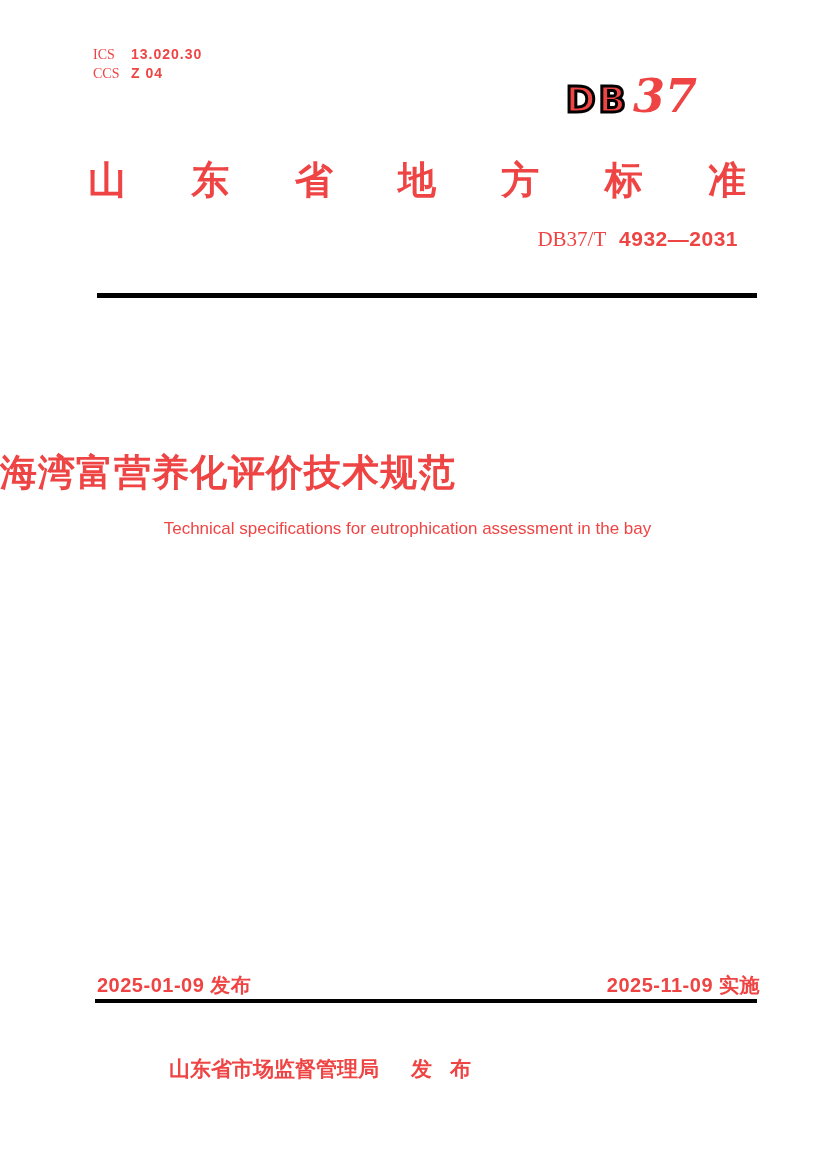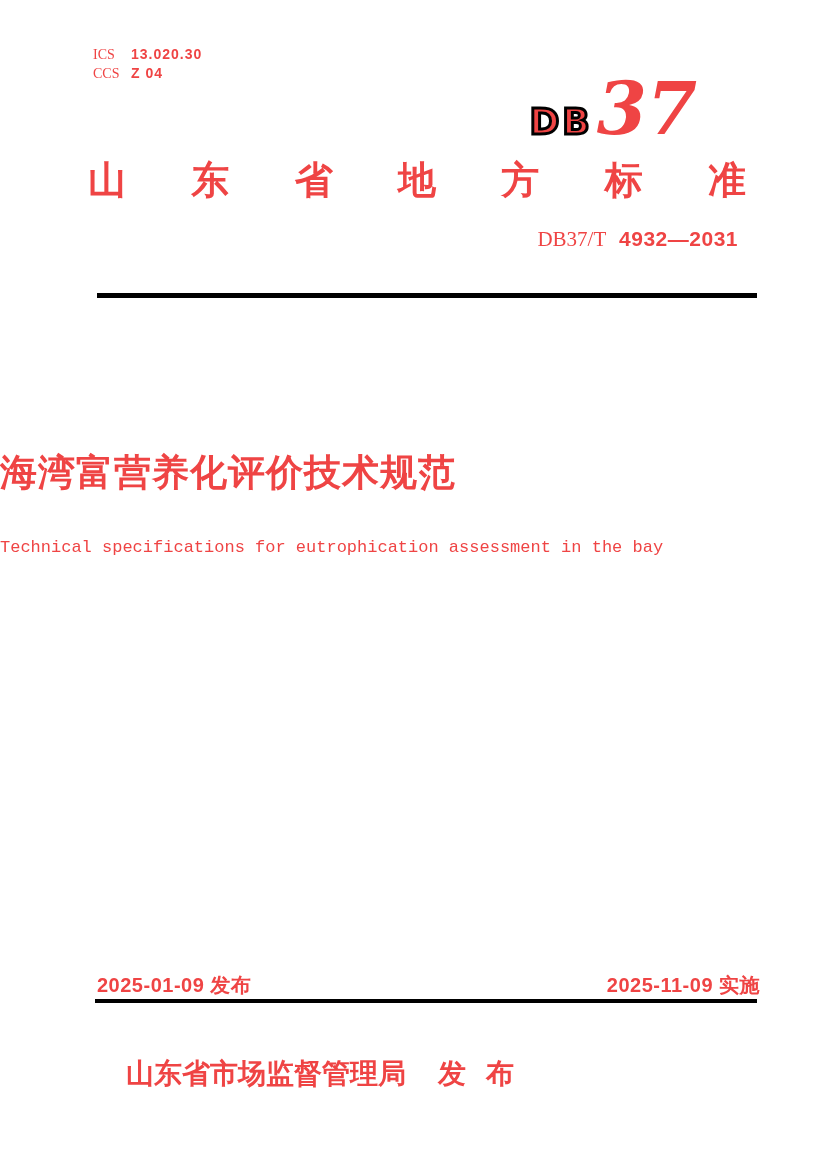--- a/index.html
+++ b/index.html
@@ -41,21 +41,21 @@
     font-family: "DejaVu Sans", "Liberation Sans", sans-serif;
     font-weight: 900;
     font-size: 36px;
     letter-spacing: 3px;
     -webkit-text-stroke: 3px #000;
   }
   .db-logo .num {
     font-family: "DejaVu Serif", "Liberation Serif", serif;
     font-weight: bold;
     font-style: italic;
-    font-size: 72px;
+    font-size: 46px;
     margin-left: 4px;
   }
 
   
   .type-row {
     position: absolute;
     top: 153px;
     left: 88px;
     width: 658px;
     display: flex;
@@ -87,24 +87,25 @@
     position: absolute;
     top: 441px;
     left: 0;
     width: 815px;
     font-size: 37px;
     font-weight: bold;
     letter-spacing: 1px;
   }
   .title-en {
     position: absolute;
-    top: 531px;
+    top: 512px;
     left: 0;
     width: 815px;
-    font-family: Liberation Mono, monospace;
+    text-align: center;
+    font-family: Liberation Sans, sans-serif;
     font-size: 17px;
   }
 
   
   .date-row {
     position: absolute;
     top: 965px;
     left: 97px;
     width: 663px;
     display: flex;
@@ -116,21 +117,21 @@
   }
   .date-row .cjk { margin-left: 6px; }
 
   
   .publisher {
     position: absolute;
     top: 1048px;
     left: 0;
     width: 646px;
     text-align: center;
-    font-size: 28px;
+    font-size: 21px;
     font-weight: bold;
     white-space: nowrap;
   }
   .publisher .action { margin-left: 32px; letter-spacing: 6px; }
 </style>
 </head>
 <body>
 
 <div class="page">
 

